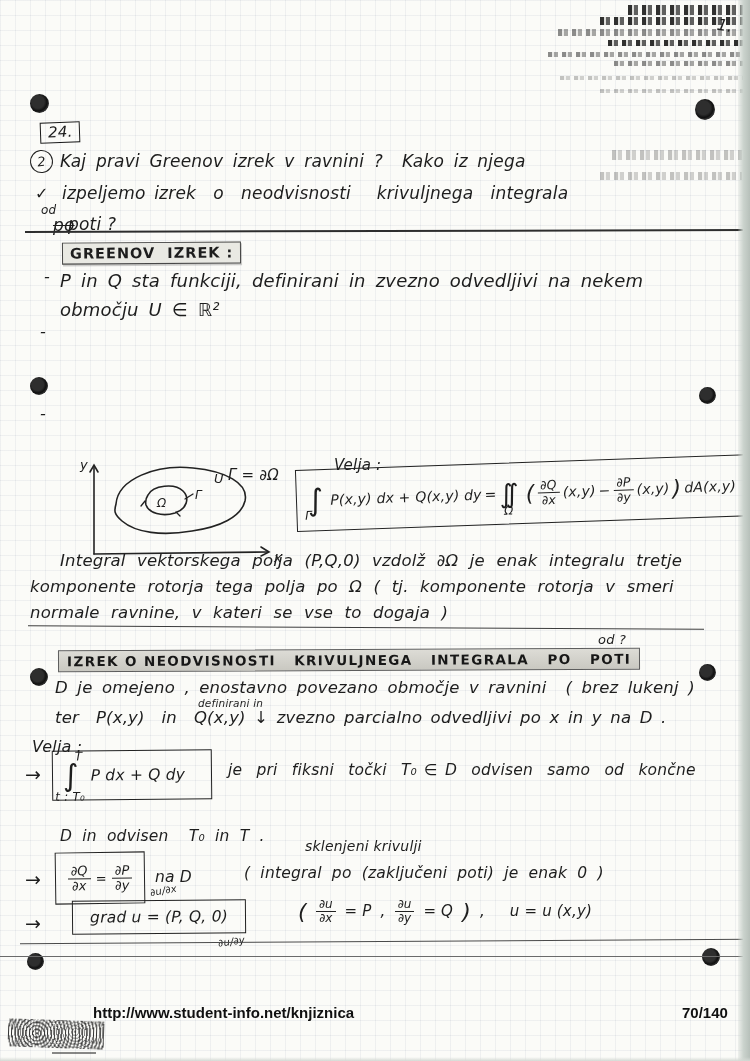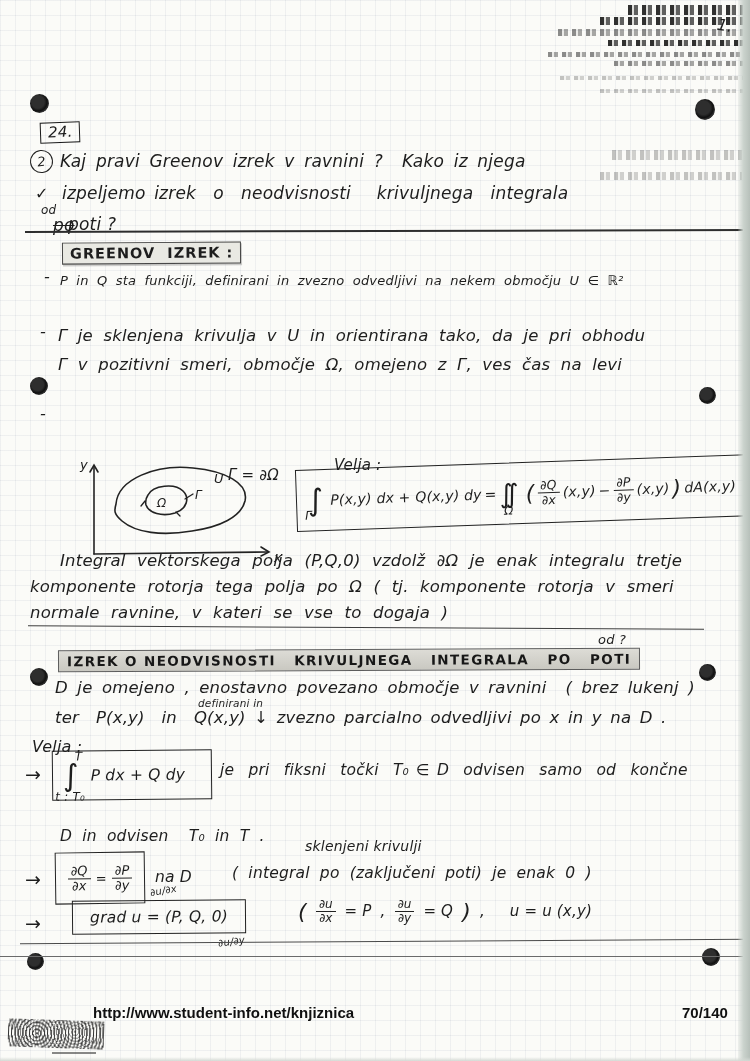--- a/index.html
+++ b/index.html
@@ -102,24 +102,23 @@
   <div class="abs hand pre" style="left:62px;top:183px;font-size:17px;word-spacing:3px;">izpeljemo izrek  o  neodvisnosti   krivuljnega  integrala</div>
   <div class="abs hand" style="left:41px;top:203px;font-size:12px;">od</div>
   <div class="abs hand" style="left:53px;top:215px;font-size:17px;text-decoration:line-through;">po</div>
   <div class="abs hand" style="left:68px;top:214px;font-size:17px;">poti ?</div>
 
   <div class="abs rule" style="left:25px;top:230px;width:723px;height:2px;transform:rotate(-.15deg);"></div>
 
   <div class="abs heading1 pre" style="left:62px;top:242px;">GREENOV  IZREK :</div>
 
   <div class="abs hand" style="left:44px;top:267px;font-size:16px;">-</div>
-  <div class="abs hand" style="left:60px;top:266px;width:595px;font-size:13px;line-height:29px;word-spacing:4px;">P in Q sta funkciji, definirani in zvezno odvedljivi na nekem območju U ∈ ℝ²</div>
+  <div class="abs hand" style="left:60px;top:266px;width:595px;font-size:18px;line-height:29px;word-spacing:4px;">P in Q sta funkciji, definirani in zvezno odvedljivi na nekem območju U ∈ ℝ²</div>
 
   <div class="abs hand" style="left:40px;top:322px;font-size:16px;">-</div>
-  <div class="abs hand" style="left:58px;top:321px;width:600px;font-size:16.5px;line-height:29px;word-spacing:5px;">Γ je sklenjena krivulja v U in orientirana tako, da je pri obhodu Γ v pozitivni smeri, območje Ω, omejeno z Γ, ves čas na levi</div>
 
   <div class="abs hand" style="left:40px;top:404px;font-size:16px;">-</div>
 
   <svg class="abs" style="left:52px;top:452px;" width="250" height="118" viewBox="0 0 250 118">
     <g stroke="#222" stroke-width="1.6" fill="none" stroke-linecap="round">
       <path d="M42,102 L42,14"></path>
       <path d="M38,20 L42,13 L46,20"></path>
       <path d="M42,102 L216,100"></path>
       <path d="M209,95 L217,100 L209,104"></path>
       <path d="M64,52 C66,27 104,12 141,16 C173,19 197,31 193,49 C189,65 168,75 140,79 C110,84 84,81 70,69 C62,62 62,59 64,52 Z"></path>
@@ -179,38 +178,38 @@
 
   <div class="abs hand" style="left:25px;top:763px;font-size:19px;">→</div>
   <div class="abs boxed" style="left:52px;top:750px;width:148px;height:48px;display:flex;align-items:center;padding-left:10px;gap:8px;transform:rotate(-.6deg);">
     <span class="intwrap">
       <span class="abs hand" style="left:12px;top:-11px;font-size:12px;">T</span>
       <span class="bigint">∫</span>
       <span class="abs hand" style="left:-8px;bottom:-13px;font-size:12px;white-space:nowrap;">t : T₀</span>
     </span>
     <span class="hand" style="font-size:15.5px;">P dx + Q dy</span>
   </div>
-  <div class="abs hand pre" style="left:220px;top:761px;font-size:15.5px;word-spacing:2px;">je  pri  fiksni  točki  T₀ ∈ D  odvisen  samo  od  končne</div>
+  <div class="abs hand pre" style="left:228px;top:761px;font-size:15.5px;word-spacing:2px;">je  pri  fiksni  točki  T₀ ∈ D  odvisen  samo  od  končne</div>
   <div class="abs hand pre" style="left:60px;top:827px;font-size:15.5px;word-spacing:5px;">D in odvisen  T₀ in T .</div>
 
   <div class="abs hand" style="left:305px;top:838px;font-size:14px;">sklenjeni krivulji</div>
   <div class="abs hand" style="left:25px;top:868px;font-size:19px;">→</div>
   <div class="abs boxed" style="left:55px;top:852px;width:88px;height:50px;display:flex;align-items:center;justify-content:center;gap:5px;font-size:13px;transform:rotate(-.8deg);">
     <span class="frac">
       <span class="num">∂Q</span>
       <span class="den">∂x</span>
     </span>
     <span class="hand">=</span>
     <span class="frac">
       <span class="num">∂P</span>
       <span class="den">∂y</span>
     </span>
   </div>
   <div class="abs hand" style="left:155px;top:868px;font-size:15.5px;">na D</div>
-  <div class="abs hand pre" style="left:232px;top:864px;font-size:15.5px;word-spacing:5px;">( integral po (zaključeni poti) je enak 0 )</div>
+  <div class="abs hand pre" style="left:244px;top:864px;font-size:15.5px;word-spacing:5px;">( integral po (zaključeni poti) je enak 0 )</div>
 
   <div class="abs hand" style="left:25px;top:912px;font-size:19px;">→</div>
   <div class="abs hand" style="left:150px;top:885px;font-size:10px;transform:rotate(-10deg);">∂u/∂x</div>
   <div class="abs boxed" style="left:72px;top:900px;width:172px;height:32px;display:flex;align-items:center;justify-content:center;font-size:15.5px;transform:rotate(-.5deg);border-width:1.5px;">
     <span class="hand">grad u = (P, Q, 0)</span>
   </div>
   <div class="abs hand" style="left:218px;top:936px;font-size:10px;transform:rotate(-8deg);">∂u/∂y</div>
   <div class="abs" style="left:298px;top:898px;display:flex;align-items:center;gap:9px;font-size:15px;">
     <span class="hand" style="font-size:22px;">(</span>
     <span class="frac" style="font-size:12px;">

